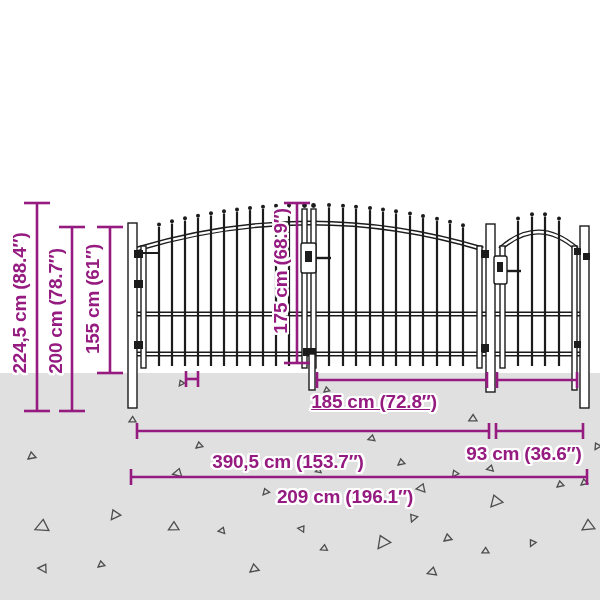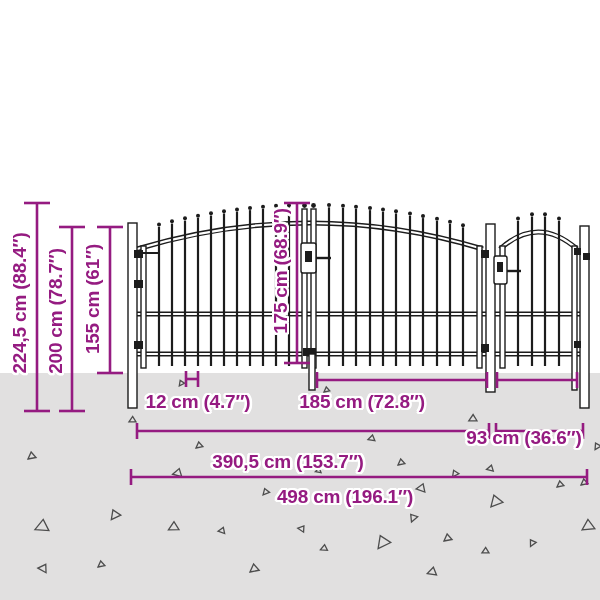--- a/index.html
+++ b/index.html
@@ -256,18 +256,17 @@
         <line class="dim" x1="131" y1="469" x2="131" y2="485"></line>
         <line class="dim" x1="587" y1="469" x2="587" y2="485"></line>
       </g>
     </g>
   </svg>
 
   <div class="dim-label vert" style="left:20px; top:303px;">224,5 cm (88.4″)</div>
   <div class="dim-label vert" style="left:56px; top:311px;">200 cm (78.7″)</div>
   <div class="dim-label vert" style="left:93px; top:299px;">155 cm (61″)</div>
   <div class="dim-label vert" style="left:281px;top:271px;">175 cm (68.9″)</div>
-  <div class="dim-label" style="left:198px;top:402px;">12 cm (4.7″)</div>
-  <div class="dim-label" style="left:362px;top:402px;">185 cm (72.8″)</div>
+  <div class="dim-label" style="left:374px;top:402px;text-decoration:underline;">185 cm (72.8″)</div>
   <div class="dim-label" style="left:288px;top:454px;margin-top:8px;">390,5 cm (153.7″)</div>
-  <div class="dim-label" style="left:524px;top:438px;">93 cm (36.6″)</div>
-  <div class="dim-label" style="left:345px;top:497px;">498 cm (196.1″)</div>
+  <div class="dim-label" style="left:524px;top:454px;">93 cm (36.6″)</div>
+  <div class="dim-label" style="left:345px;top:497px;">209 cm (196.1″)</div>
 </div>
 
 </body></html>

